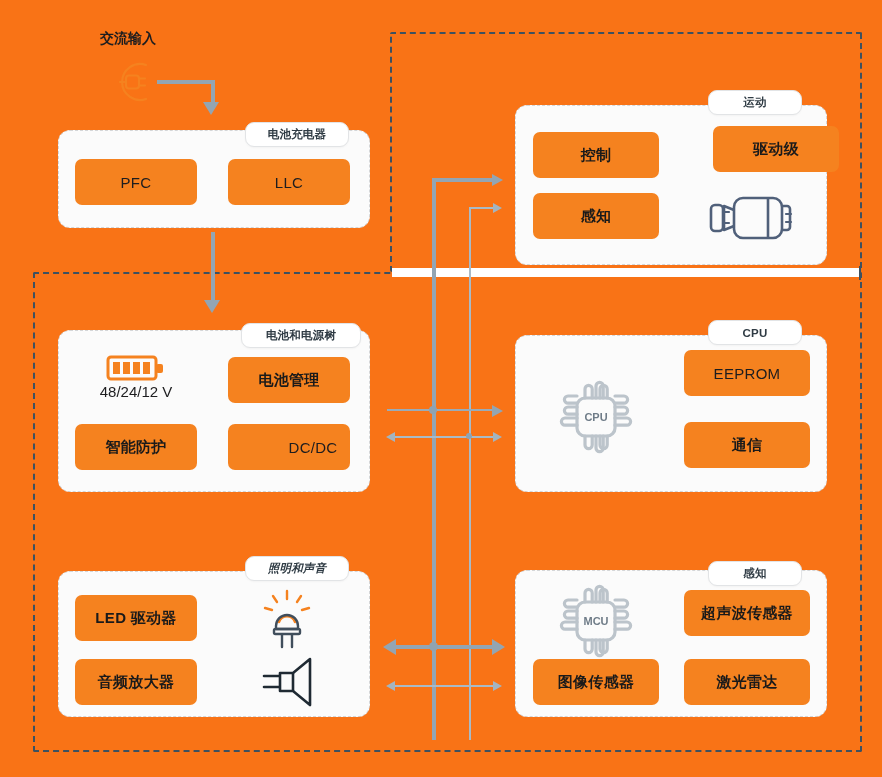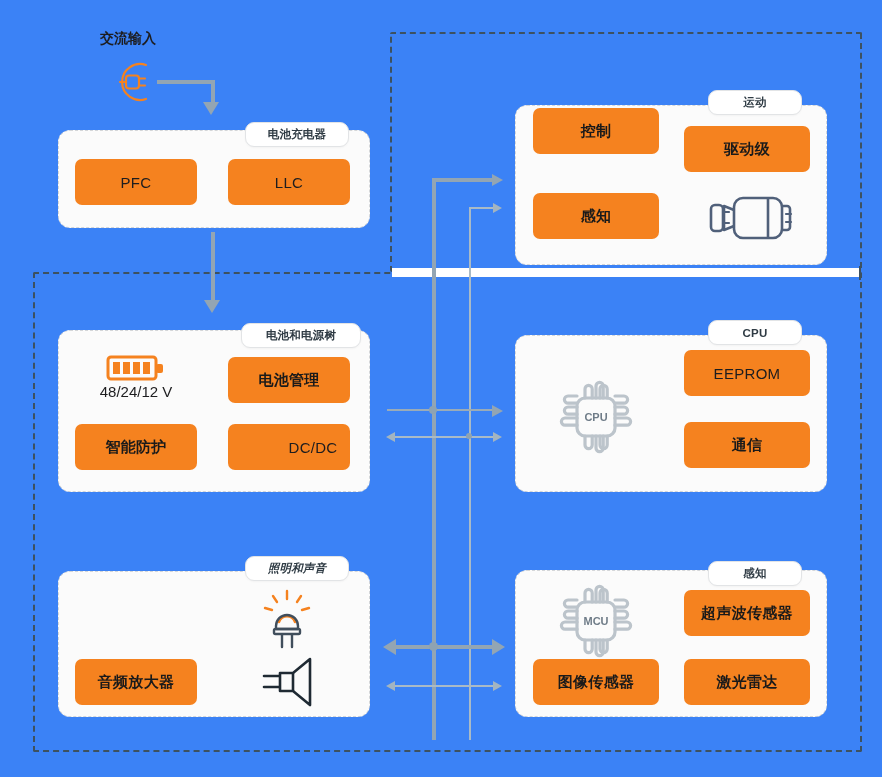--- a/index.html
+++ b/index.html
@@ -5,21 +5,21 @@
   html,body{margin:0;padding:0;background:#ffffff;}
   body{
     font-family:"Liberation Sans","DejaVu Sans",sans-serif;
     -webkit-font-smoothing:antialiased;
   }
   #canvas{
     position:relative;
     width:882px;
     height:777px;
     overflow:hidden;
-    background:#3b82f6;
+    background:#f97316;
   }
   .abs{position:absolute;}
 
   
   .outer-boundary{
     border:2px dashed #3d5160;
     border-radius:2px;
     box-sizing:border-box;
     background:transparent;
   }
@@ -182,20 +182,21 @@
   </div>
   <div class="abs volt" style="left:75px; top:383px; width:122px;">48/24/12 V</div>
 
   <div class="abs block cn" style="left:228px; top:357px; width:122px; height:46px;">电池管理</div>
   <div class="abs block cn" style="left:75px; top:424px; width:122px; height:46px;">智能防护</div>
   <div class="abs block" style="left:228px; top:424px; width:122px; height:46px;padding-left:48px;">DC/DC</div>
 
   <div class="abs panel" style="left:58px; top:571px; width:312px; height:146px;"></div>
   <div class="abs panel-label" style="left:237px; top:556px; width:104px; height:25px;font-style:italic;">照明和声音</div>
 
+  <div class="abs block cn" style="left:75px; top:595px; width:122px; height:46px;">LED 驱动器</div>
   <div class="abs block cn" style="left:75px; top:659px; width:122px; height:46px;">音频放大器</div>
 
   <div class="abs" style="left:258px; top:588px;">
     <svg width="58" height="62" viewBox="0 0 58 62">
       <path d="M29 3 L29 11" stroke="#f5821f" stroke-width="2.4" stroke-linecap="round"></path>
       <path d="M15 8 L19 14" stroke="#f5821f" stroke-width="2.4" stroke-linecap="round"></path>
       <path d="M43 8 L39 14" stroke="#f5821f" stroke-width="2.4" stroke-linecap="round"></path>
       <path d="M7 20 L14 22" stroke="#f5821f" stroke-width="2.4" stroke-linecap="round"></path>
       <path d="M51 20 L44 22" stroke="#f5821f" stroke-width="2.4" stroke-linecap="round"></path>
       <path d="M21 34 a8.5 8.5 0 0 1 16 0" fill="none" stroke="#f5821f" stroke-width="2.4" stroke-linecap="round"></path>
@@ -209,22 +210,22 @@
     <svg width="62" height="54" viewBox="0 0 62 54">
       <path d="M22 18 L22 36 L35 36 L52 50 L52 4 L35 18 Z" fill="none" stroke="#1f2a33" stroke-width="2.6" stroke-linejoin="round"></path>
       <path d="M35 18 L35 36" stroke="#1f2a33" stroke-width="2.6"></path>
       <path d="M6 21 L21 21 M6 32 L21 32" stroke="#1f2a33" stroke-width="2.6" stroke-linecap="round"></path>
     </svg>
   </div>
 
   <div class="abs panel" style="left:515px; top:105px; width:312px; height:160px;"></div>
   <div class="abs panel-label" style="left:700px; top:90px; width:94px; height:25px;">运动</div>
 
-  <div class="abs block cn" style="left:533px; top:108px; width:126px; height:46px;text-align:right;">控制</div>
-  <div class="abs block cn" style="left:684px; top:126px; width:126px; height:46px;">驱动级</div>
+  <div class="abs block cn" style="left:533px; top:132px; width:126px; height:46px;text-align:right;">控制</div>
+  <div class="abs block cn" style="left:713px; top:126px; width:126px; height:46px;">驱动级</div>
   <div class="abs block cn" style="left:533px; top:193px; width:126px; height:46px;">感知</div>
 
   <div class="abs" style="left:700px; top:190px;">
     <svg width="96" height="56" viewBox="0 0 96 56">
       <rect x="34" y="8" width="48" height="40" rx="9" fill="none" stroke="#50607a" stroke-width="2.6"></rect>
       <path d="M68 8 L68 48" stroke="#50607a" stroke-width="2.6"></path>
       <path d="M82 16 h5 a3 3 0 0 1 3 3 v18 a3 3 0 0 1 -3 3 h-5" fill="none" stroke="#50607a" stroke-width="2.6"></path>
       <path d="M34 20 L24 16 L24 40 L34 36" fill="none" stroke="#50607a" stroke-width="2.6" stroke-linejoin="round"></path>
       <rect x="11" y="15" width="12" height="26" rx="4" fill="none" stroke="#50607a" stroke-width="2.6"></rect>
       <path d="M23 22 h6 M23 33 h6" stroke="#50607a" stroke-width="2.2" stroke-linecap="round"></path>

